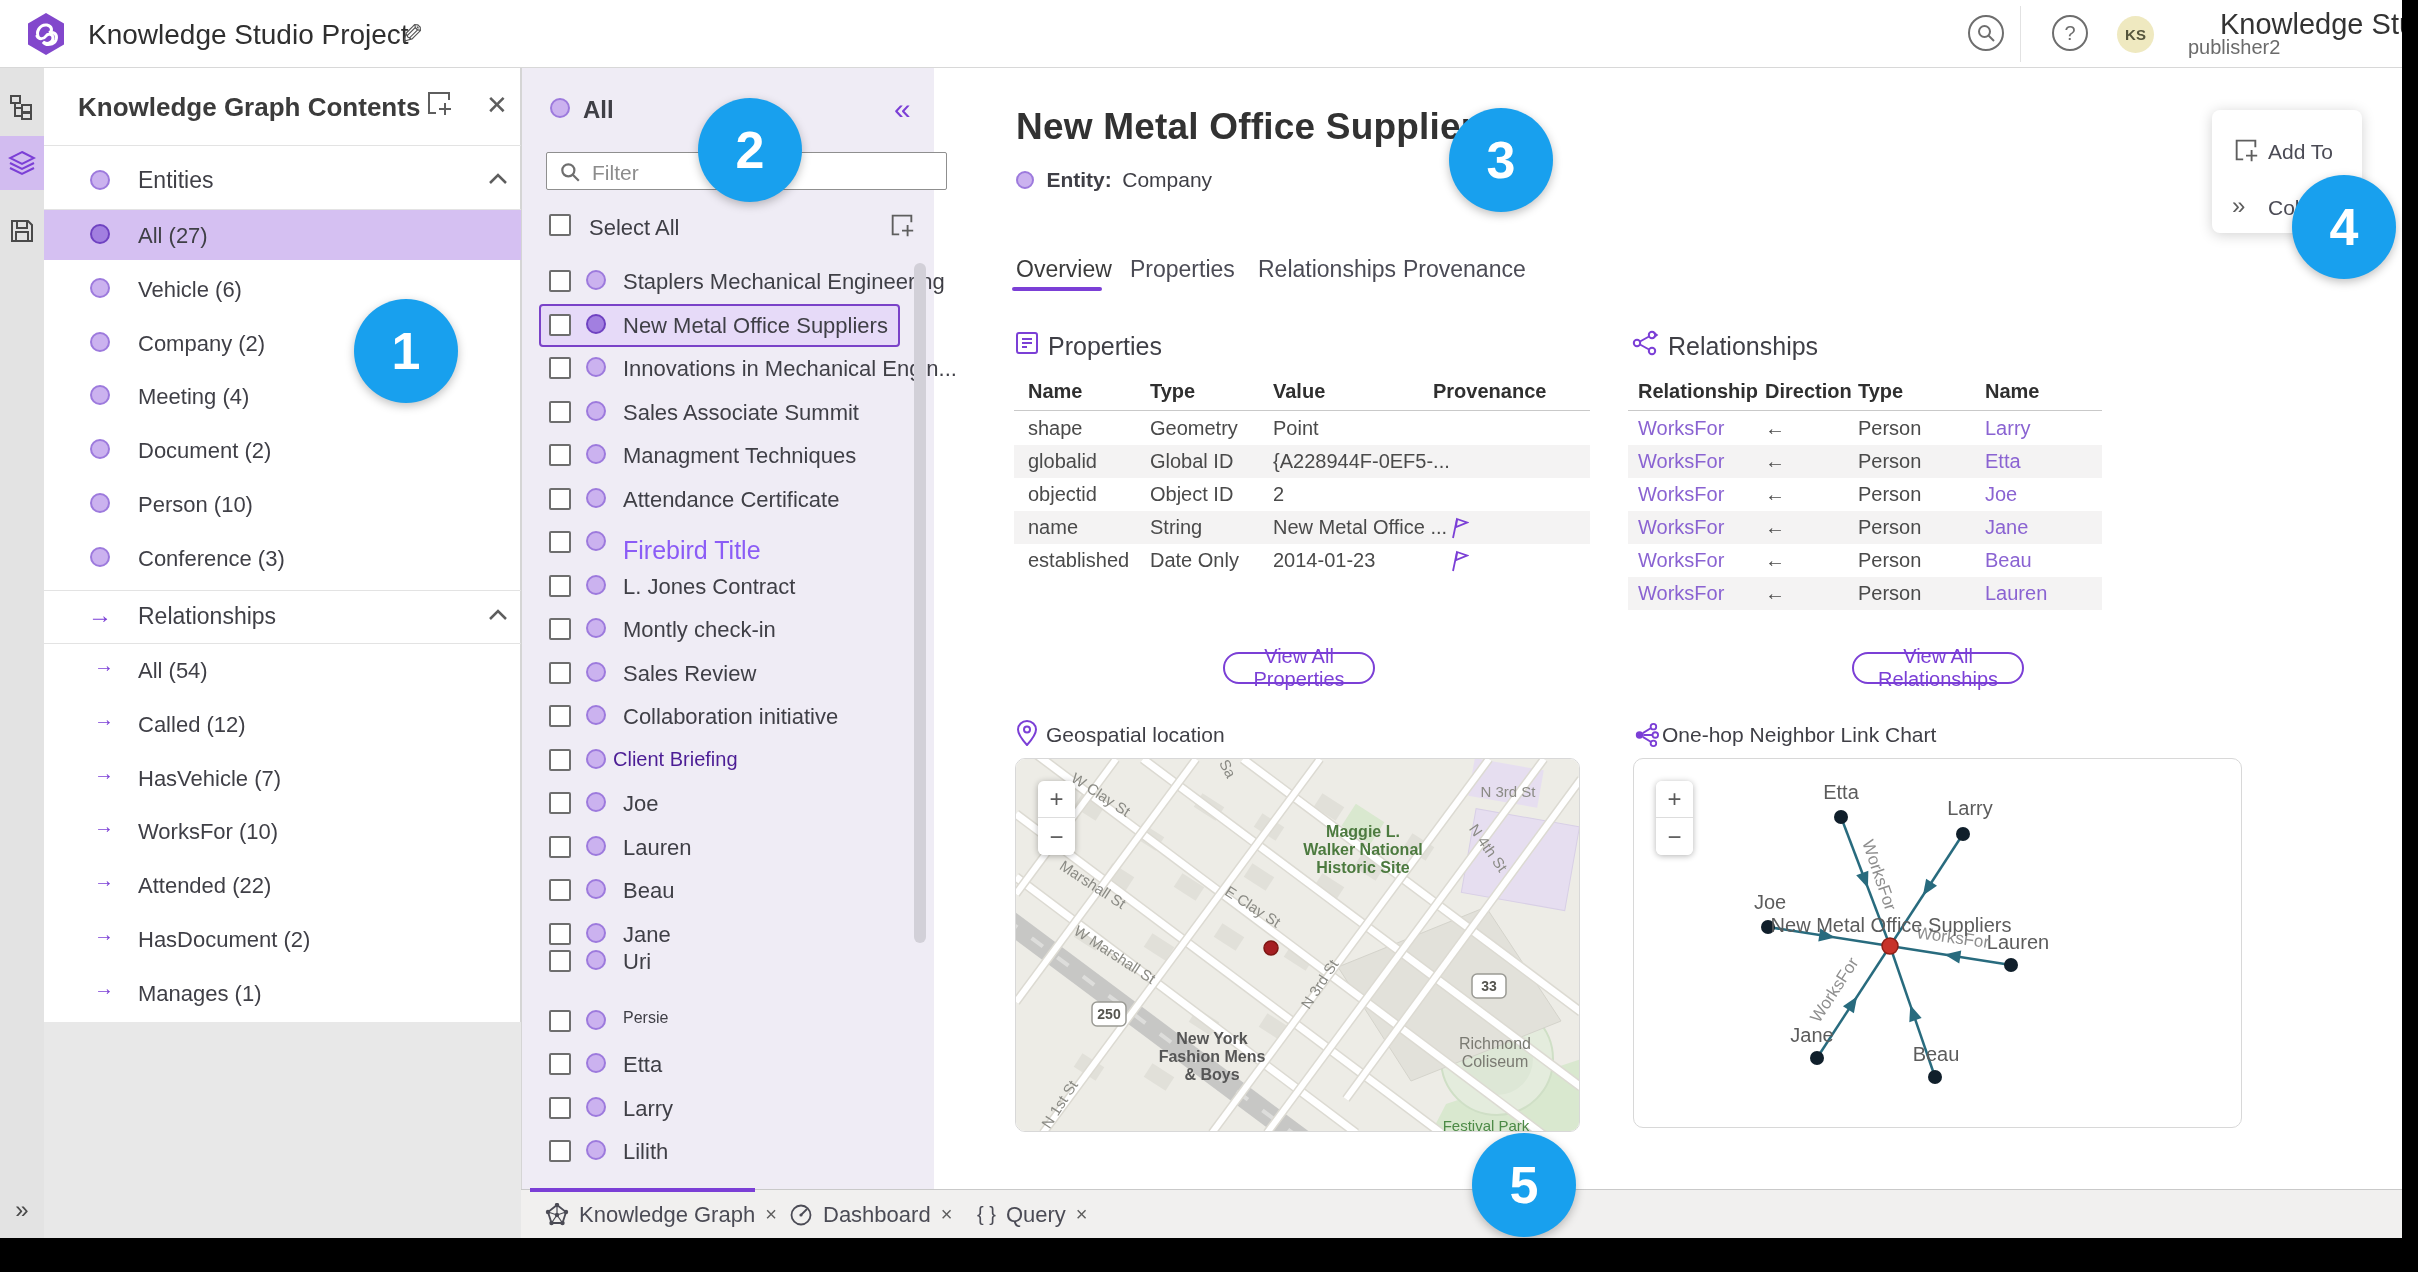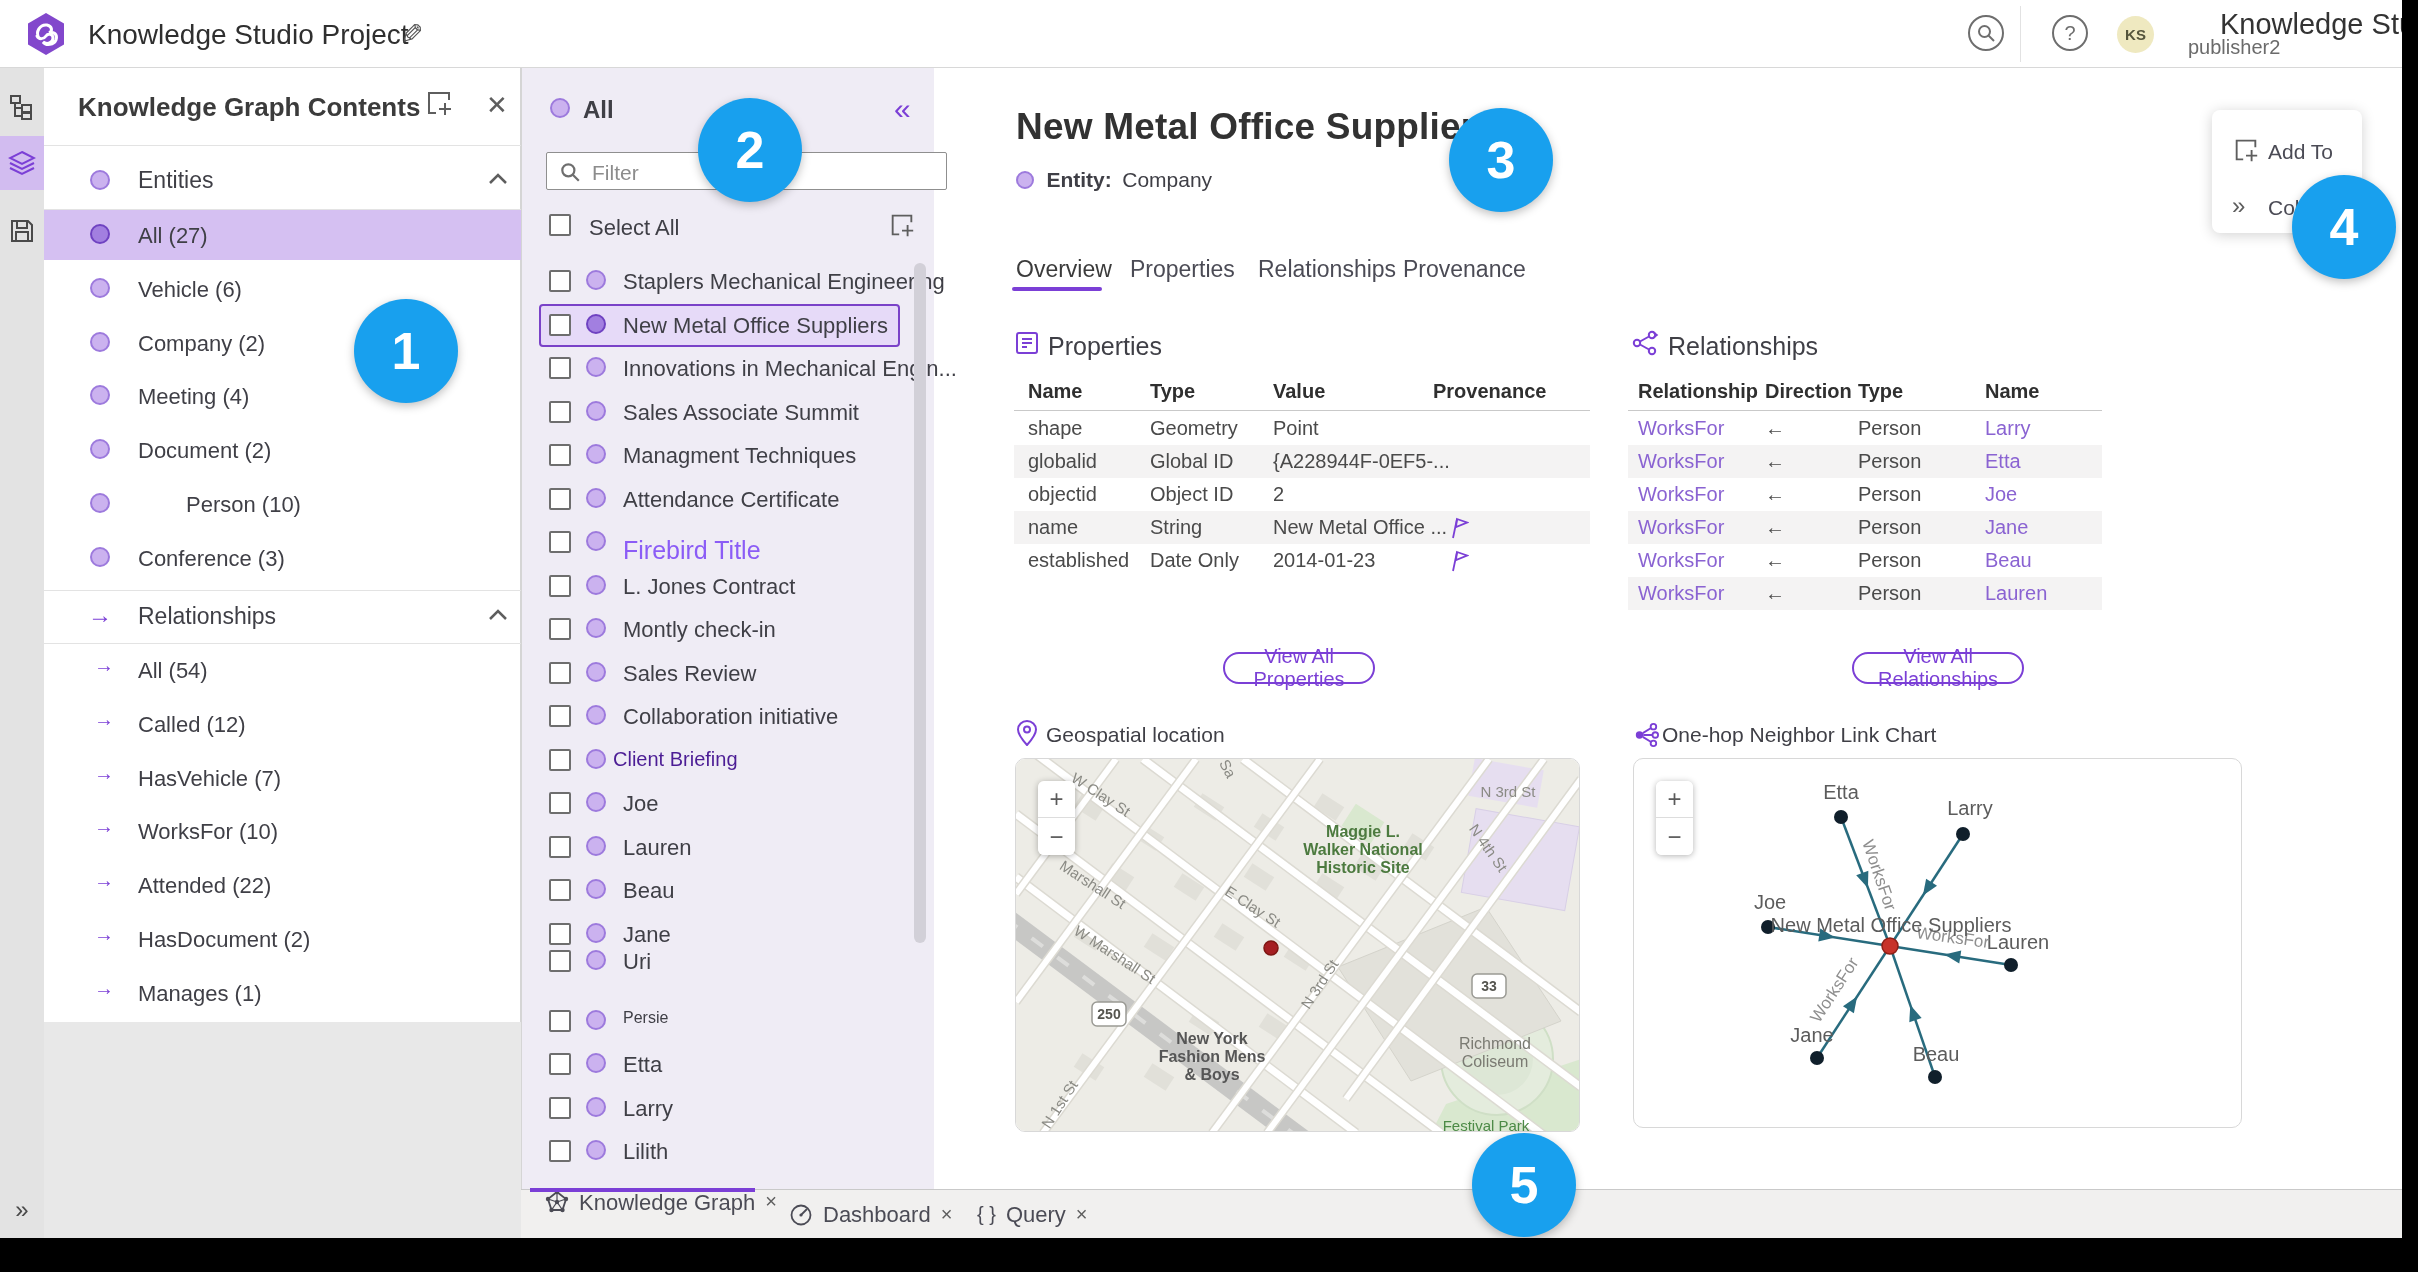--- a/index.html
+++ b/index.html
@@ -173,21 +173,21 @@
         <div class="abs" style="left:0;top:303.4px;width:477px;height:50px;">
           <div class="ent-circle abs" style="left:46px;top:14px;"></div>
           <div class="row-label abs nowrap" style="left:94px;top:13px;">Meeting (4)</div>
         </div>
         <div class="abs" style="left:0;top:357.2px;width:574px;height:50px;">
           <div class="ent-circle abs" style="left:46px;top:14px;"></div>
           <div class="row-label abs nowrap" style="left:94px;top:13px;">Document (2)</div>
         </div>
         <div class="abs" style="left:0;top:411px;width:477px;height:50px;">
           <div class="ent-circle abs" style="left:46px;top:14px;"></div>
-          <div class="row-label abs nowrap" style="left:94px;top:13px;margin-left:48px;">Person (10)</div>
+          <div class="row-label abs nowrap" style="left:94px;top:13px;">Person (10)</div>
         </div>
         <div class="abs" style="left:0;top:464.79999999999995px;width:477px;height:50px;">
           <div class="ent-circle abs" style="left:46px;top:14px;"></div>
           <div class="row-label abs nowrap" style="left:94px;top:13px;">Conference (3)</div>
         </div>
       </div>
     <div id="relationships-section">
         <div class="abs hdr-divider" style="top:522px;"></div>
         <div class="abs" style="left:0;top:526px;width:477px;height:46px;">
           <div class="rel-arrow abs" style="left:44px;top:7px;">→</div>
@@ -627,21 +627,21 @@
           <path d="M21 15 V27 M15 21 H27"></path>
       </svg>
     </div>
     <div class="abs fm-label" style="left:56px; top:30px;">Add To</div>
     <div class="abs" style="left:20px; top:82px; font-size:24px; color:#5e5e5e;">»</div>
     <div class="abs fm-label" style="left:56px; top:86px;">Colla</div>
   </div>
 
   <div id="below-left" class="abs"></div>
   <div id="tabbar" class="abs">
-      <div class="abs" style="left:16px;top:0;height:49px;display:flex;gap:10px;padding:0 8px;">
+      <div class="abs" style="left:16px;top:0;height:49px;display:flex;align-items:center;gap:10px;padding:0 8px;">
         <svg width="24" height="24" viewBox="0 0 24 24">
           <polygon points="12,2 21,9 17.5,20 6.5,20 3,9" fill="none" stroke="#4b4b55" stroke-width="1.8"></polygon>
           <circle cx="12" cy="2" r="2.2" fill="#4b4b55"></circle>
           <circle cx="21" cy="9" r="2.2" fill="#4b4b55"></circle>
           <circle cx="17.5" cy="20" r="2.2" fill="#4b4b55"></circle>
           <circle cx="6.5" cy="20" r="2.2" fill="#4b4b55"></circle>
           <circle cx="3" cy="9" r="2.2" fill="#4b4b55"></circle>
           <circle cx="12" cy="12" r="2.2" fill="#4b4b55"></circle>
           <line x1="12" y1="12" x2="12" y2="2" stroke="#4b4b55" stroke-width="1.2"></line>
           <line x1="12" y1="12" x2="21" y2="9" stroke="#4b4b55" stroke-width="1.2"></line>

